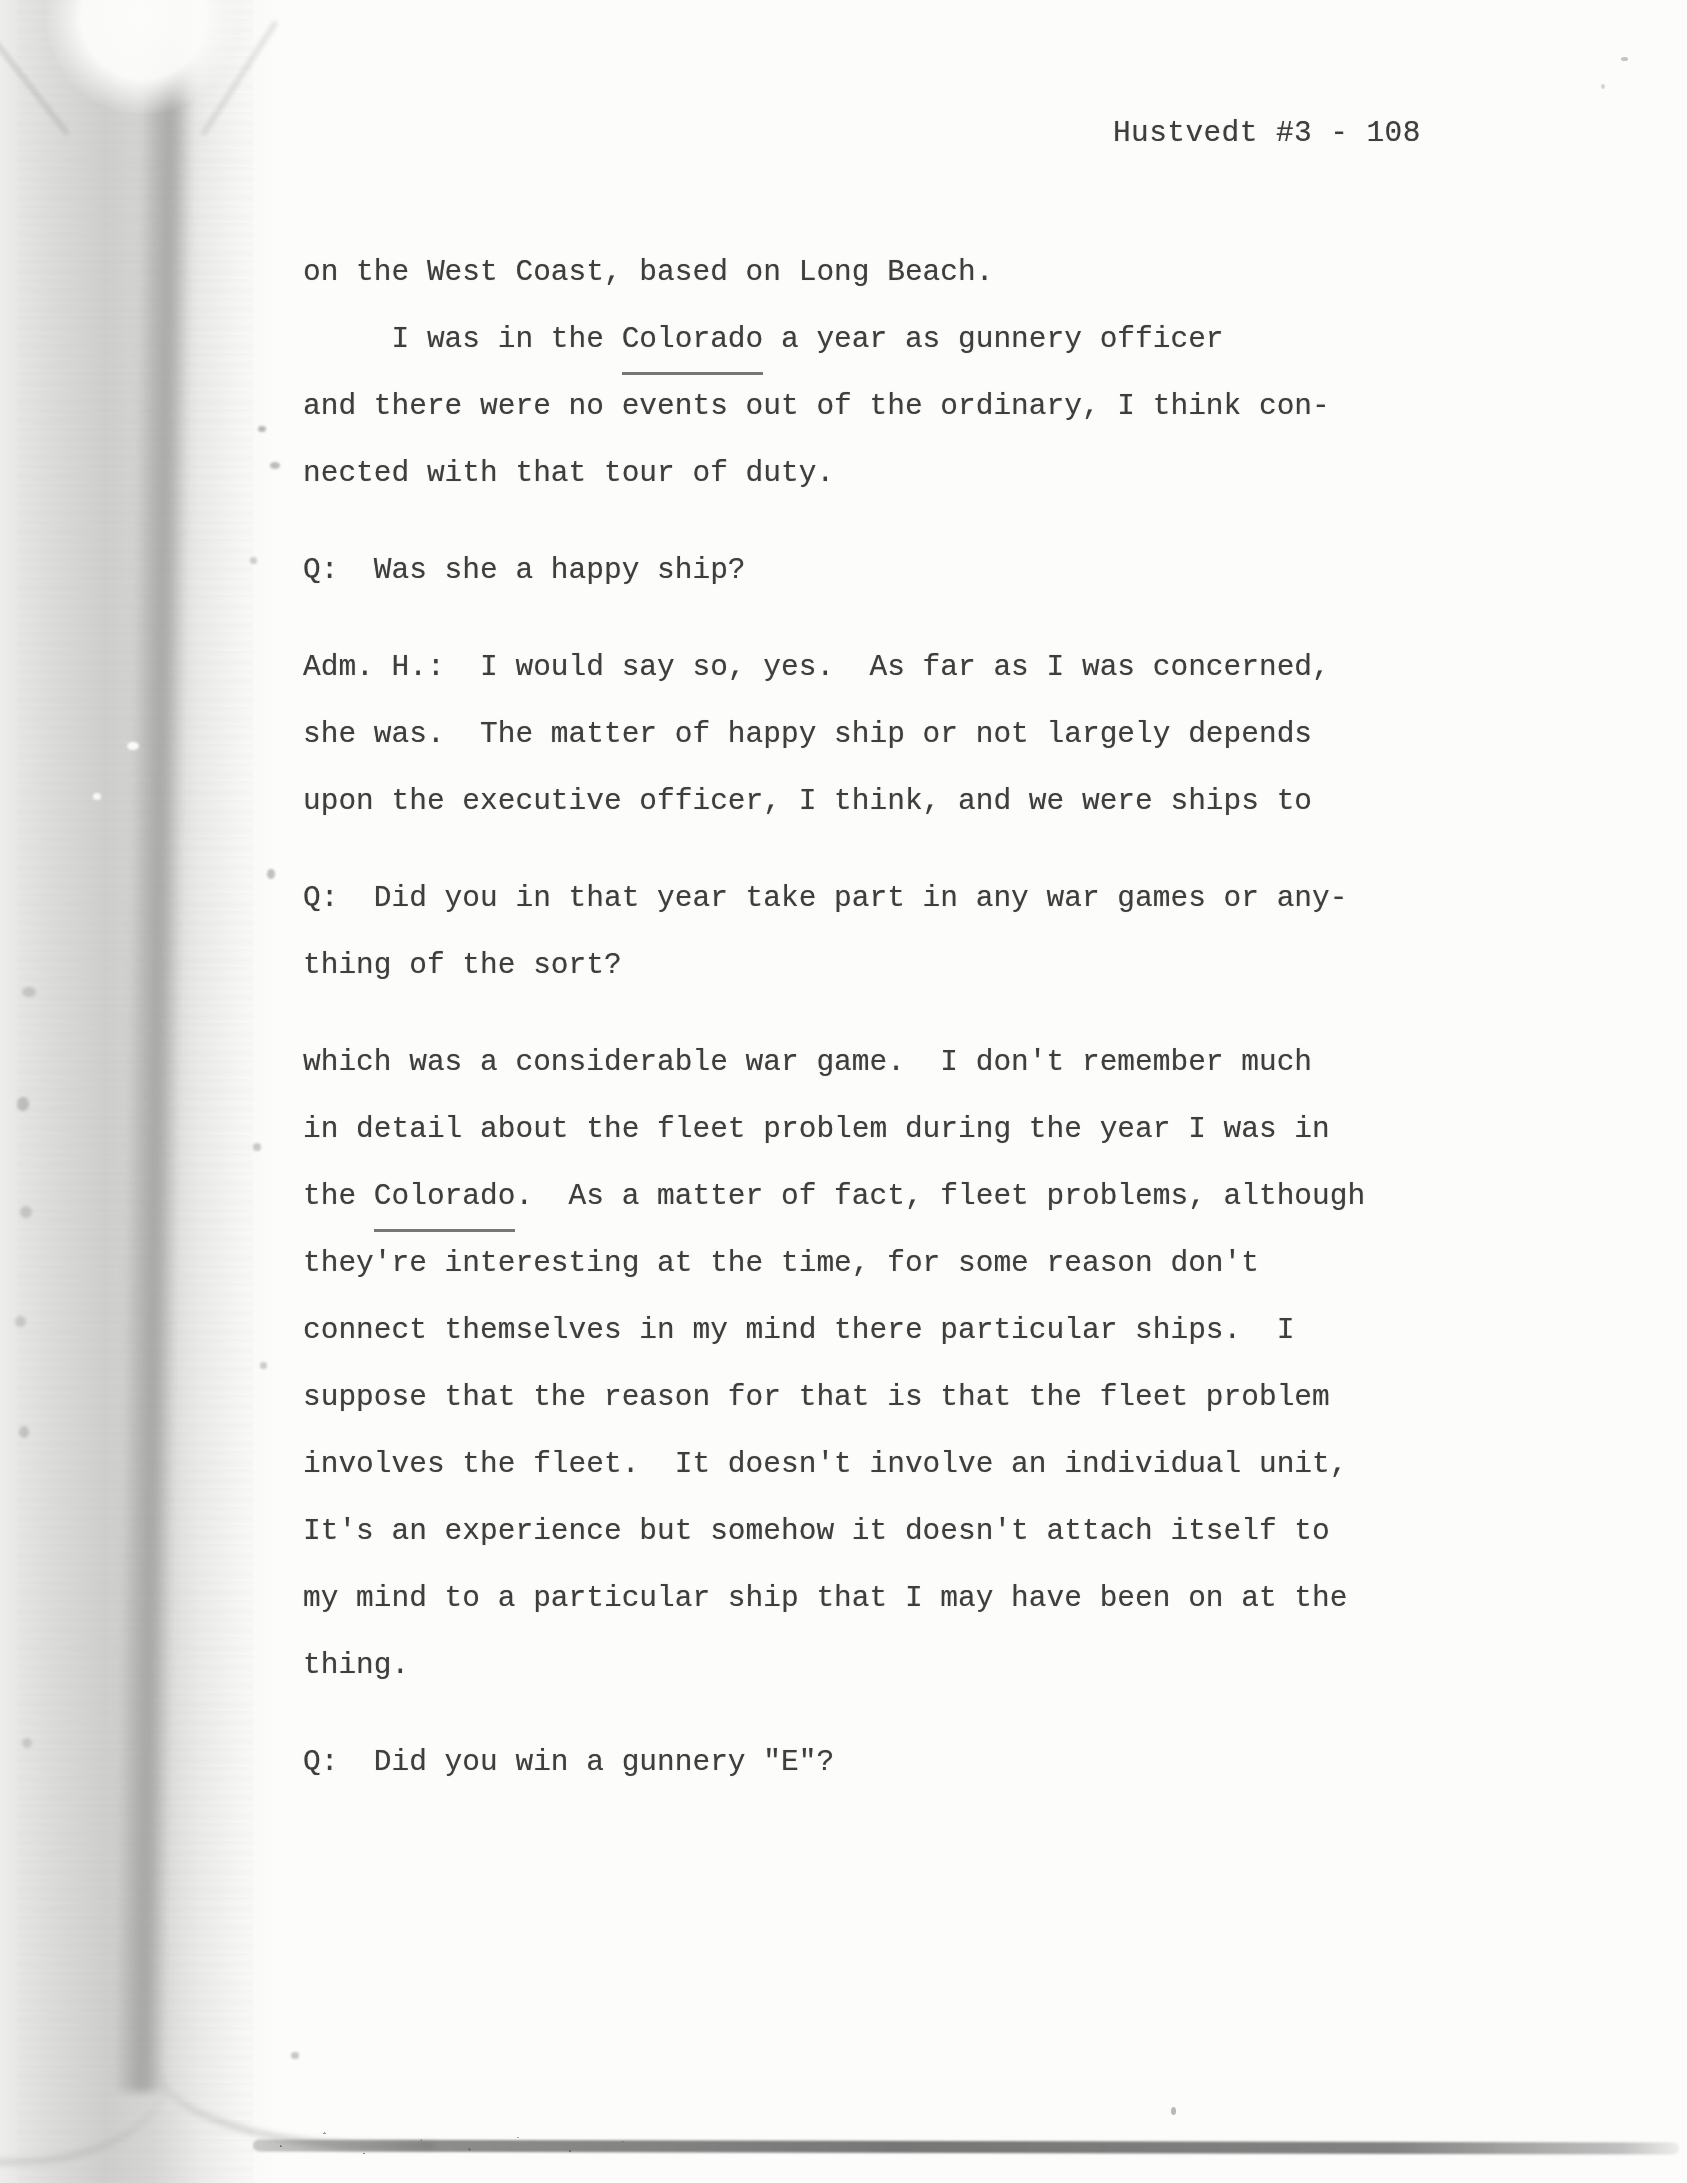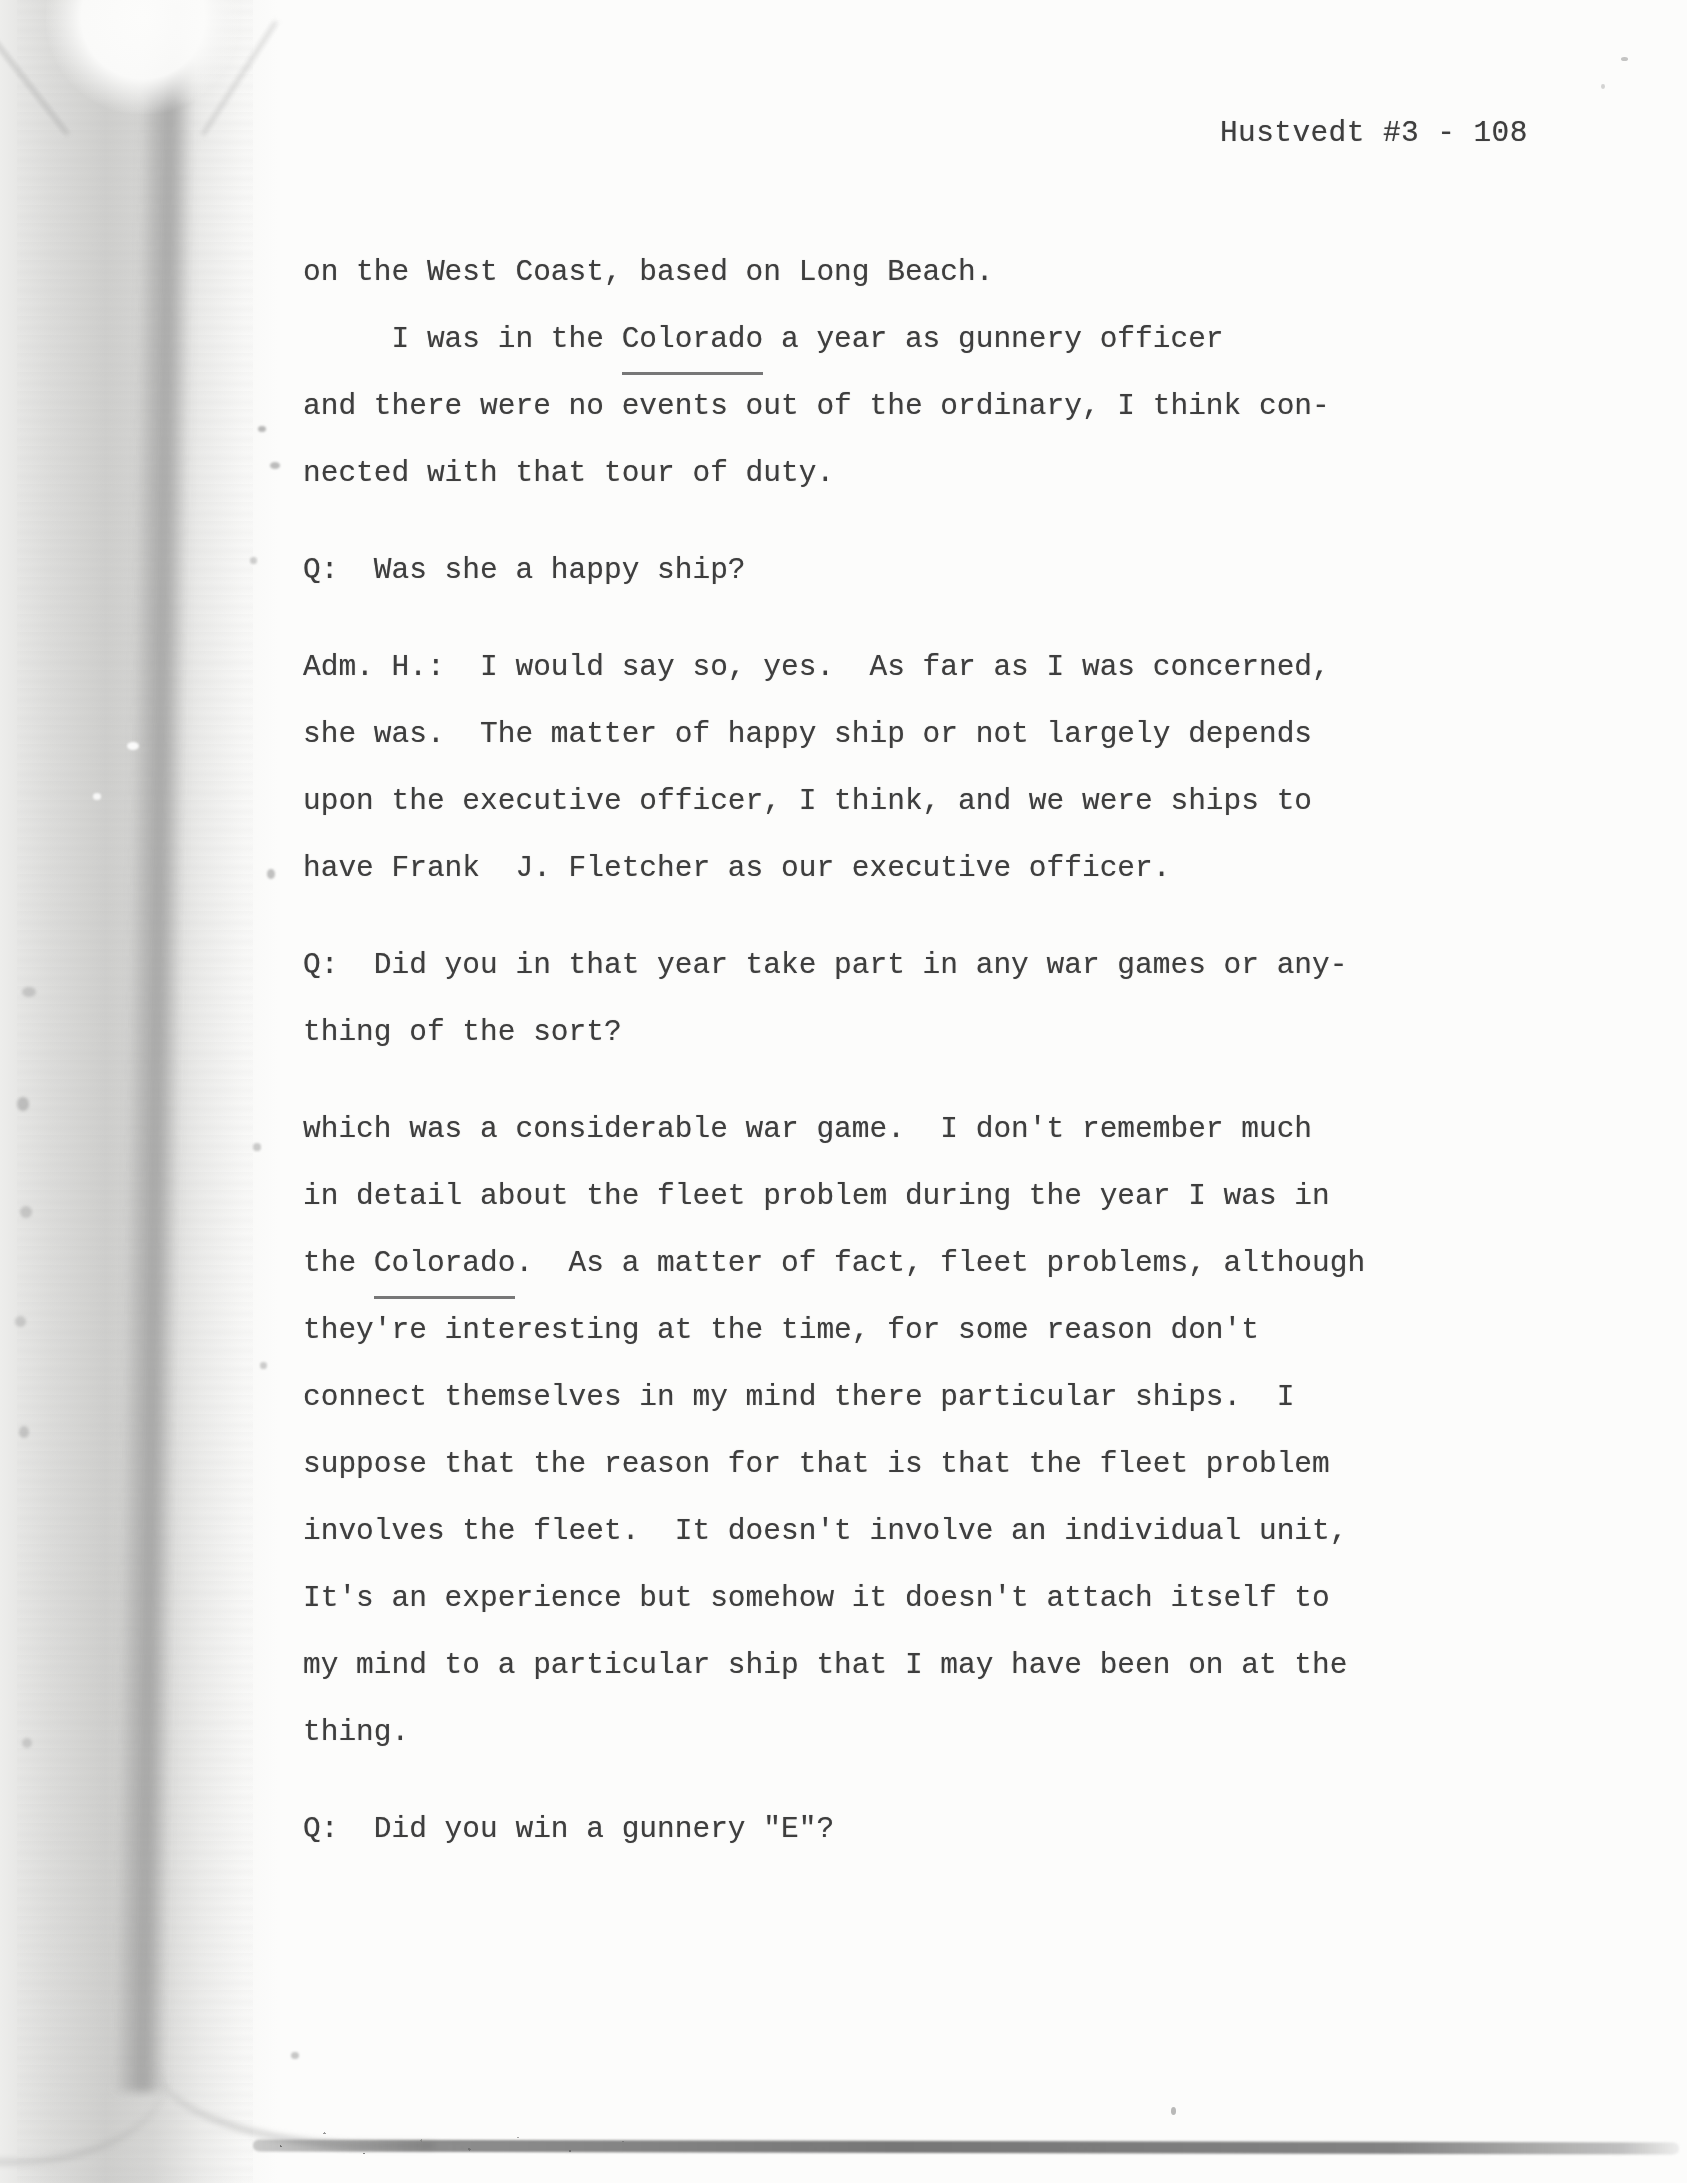--- a/index.html
+++ b/index.html
@@ -85,21 +85,21 @@
       radial-gradient(1.7px 1.7px at 31% 82%,rgba(90,90,90,.75) 50%,transparent 51%),
       radial-gradient(1.7px 2.5px at 44% 60%,rgba(120,120,120,.6) 50%,transparent 51%),
       radial-gradient(2.5px 2.5px at 55% 75%,rgba(100,100,100,.7) 50%,transparent 51%),
       radial-gradient(1.7px 1.7px at 66% 55%,rgba(110,110,110,.6) 50%,transparent 51%),
       radial-gradient(2.5px 1.7px at 78% 78%,rgba(95,95,95,.7) 50%,transparent 51%),
       radial-gradient(1.7px 1.7px at 90% 62%,rgba(105,105,105,.65) 50%,transparent 51%);
   }
   .speck{position:absolute;border-radius:50%;}
   
   .header-line{
-    position:absolute;left:1220px;top:100px;
+    position:absolute;left:1113px;top:100px;
     font-size:29.5px;line-height:67px;letter-spacing:0.4px;
     white-space:pre;
     text-shadow:0 0 0.8px rgba(60,60,60,.55);
   }
   .doc{
     position:absolute;left:303px;top:239px;width:1249px;
     font-size:29.5px;line-height:67px;
     text-shadow:0 0 0.8px rgba(60,60,60,.5);
   }
   .doc .block{margin:0;}
@@ -154,21 +154,20 @@
         <div class="line"><span>and there were no events out of the ordinary, I think con-</span></div>
         <div class="line"><span>nected with that tour of duty.</span></div>
       </div>
       <div class="block question">
         <div class="line"><span>Q:  Was she a happy ship?</span></div>
       </div>
       <div class="block answer">
         <div class="line"><span>Adm. H.:  I would say so, yes.  As far as I was concerned,</span></div>
         <div class="line"><span>she was.  The matter of happy ship or not largely depends</span></div>
         <div class="line"><span>upon the executive officer, I think, and we were ships to</span></div>
-        <div class="line"><span>have Frank  J. Fletcher as our executive officer.</span></div>
       </div>
       <div class="block question">
         <div class="line"><span>Q:  Did you in that year take part in any war games or any-</span></div>
         <div class="line"><span>thing of the sort?</span></div>
       </div>
       <div class="block answer">
         <div class="line"><span>which was a considerable war game.  I don't remember much</span></div>
         <div class="line"><span>in detail about the fleet problem during the year I was in</span></div>
         <div class="line"><span>the </span><span class="u">Colorado</span><span>.  As a matter of fact, fleet problems, although</span></div>
         <div class="line"><span>they're interesting at the time, for some reason don't</span></div>

